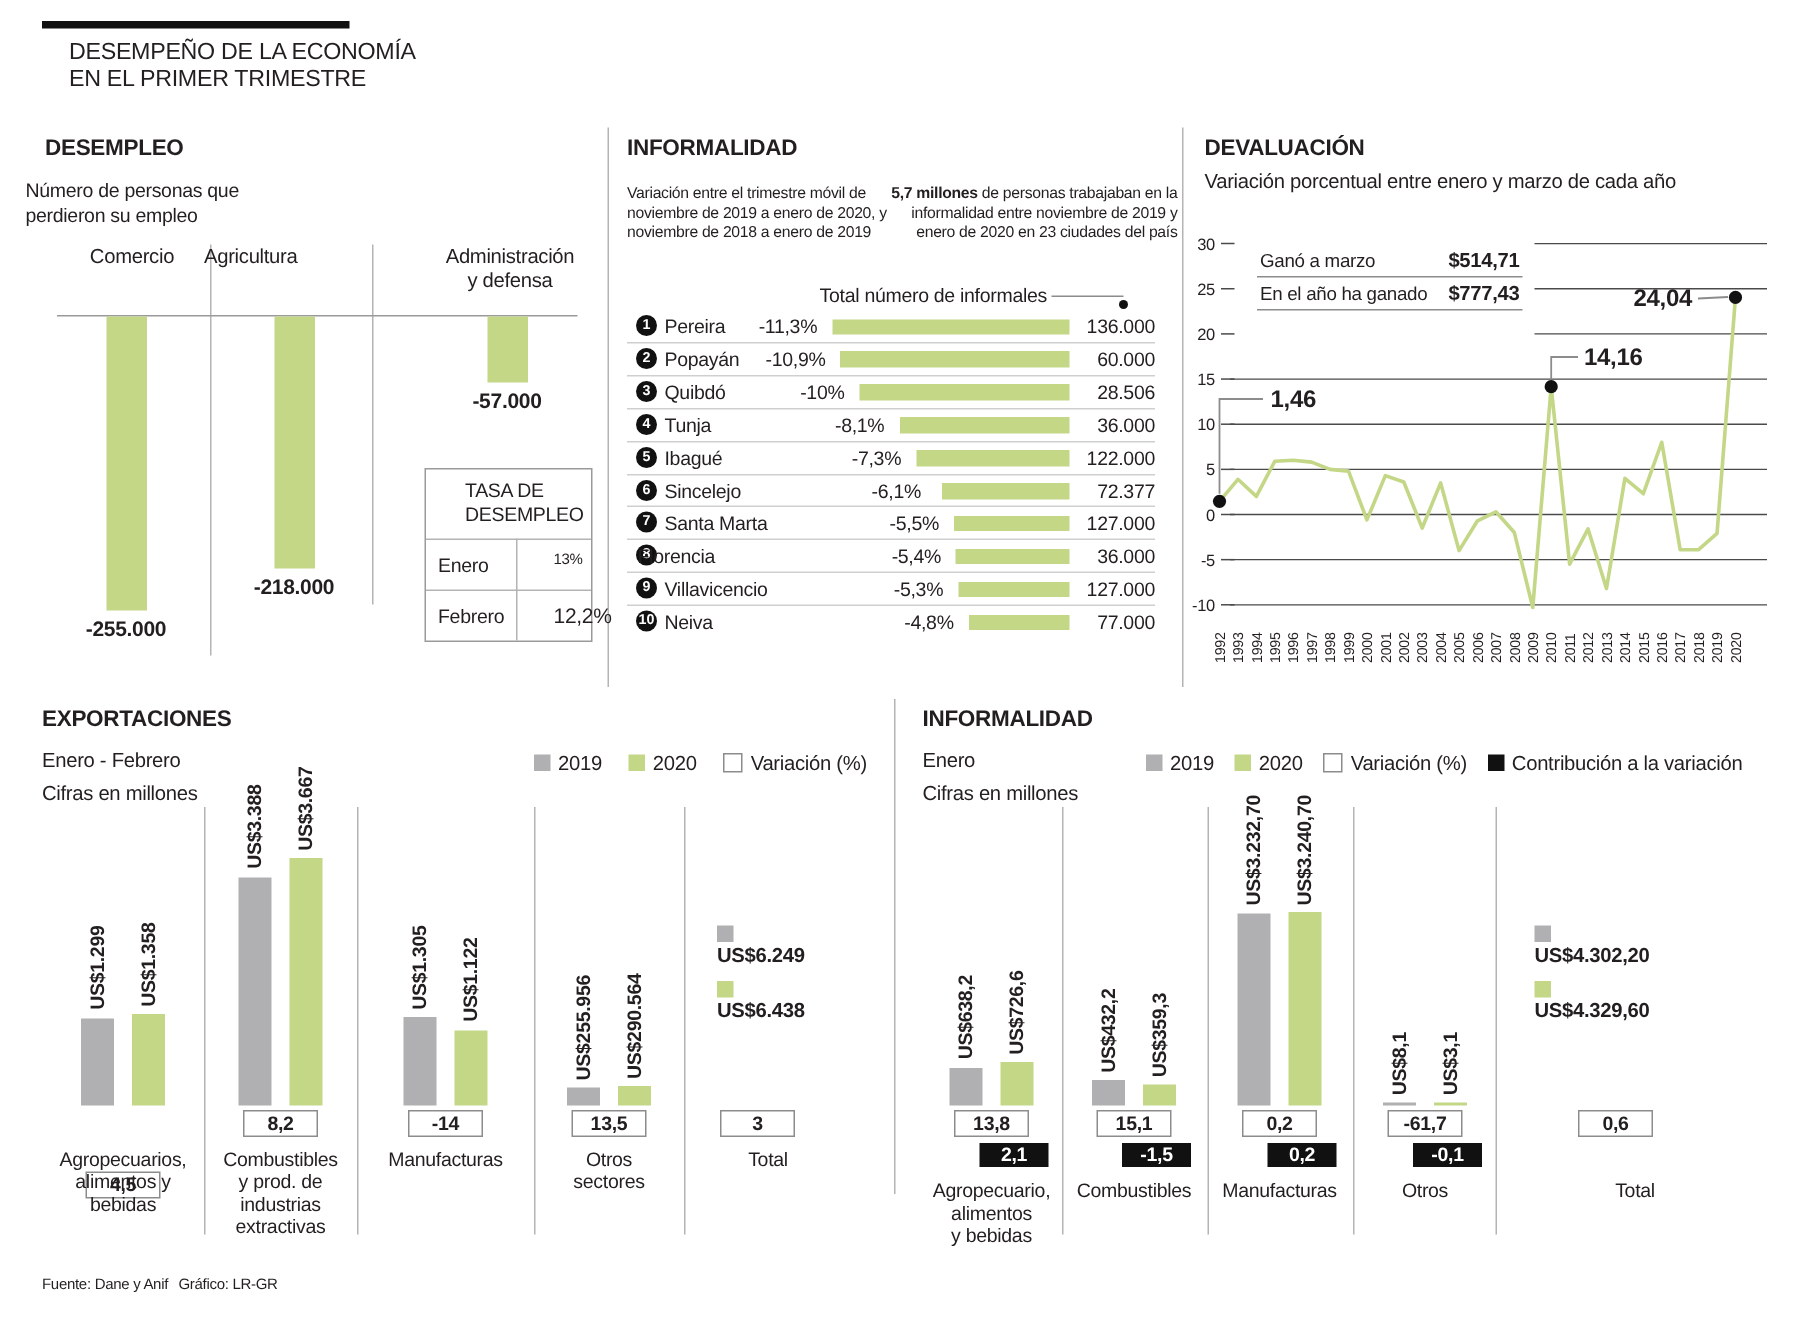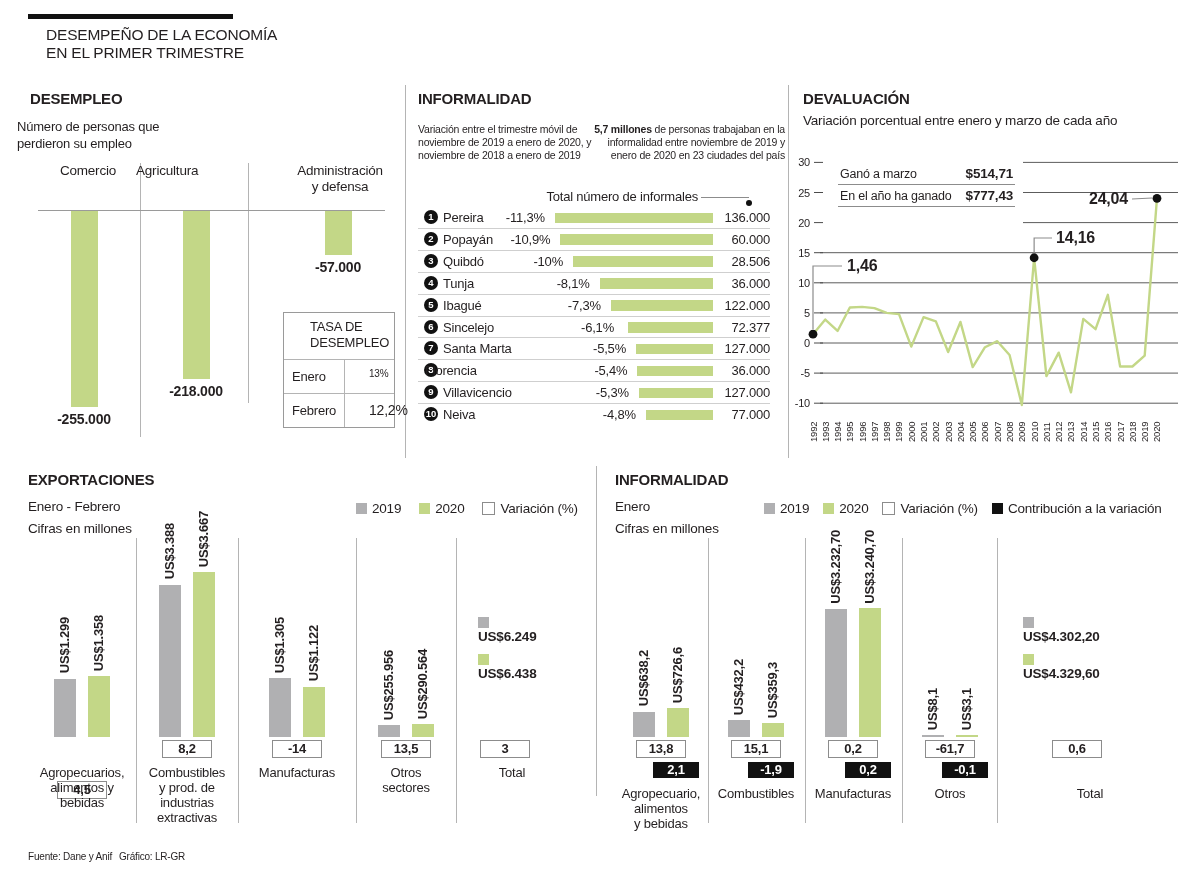--- a/index.html
+++ b/index.html
@@ -321,21 +321,21 @@
       <div class="varbox" style="position: absolute; left: 636px; top: 740px;">13,8</div>
       <div class="conbox" style="position: absolute; left: 637px; top: 762px;">2,1</div>
       <div class="cat" style="position: absolute; left: 606px; top: 786px;">Agropecuario,
 alimentos
 y bebidas</div>
       <div style="position: absolute; left: 728px; top: 719.842px; width: 22px; height: 17.1583px; background: rgb(176, 176, 178);"></div>
       <div class="rot" style="position: absolute; left: 731px; bottom: 171.158px;">US$432,2</div>
       <div style="position: absolute; left: 762px; top: 722.736px; width: 22px; height: 14.2642px; background: rgb(195, 215, 135);"></div>
       <div class="rot" style="position: absolute; left: 765px; bottom: 168.264px;">US$359,3</div>
       <div class="varbox" style="position: absolute; left: 731px; top: 740px;">15,1</div>
-      <div class="conbox" style="position: absolute; left: 732px; top: 762px;">-1,9</div>
+      <div class="conbox" style="position: absolute; left: 732px; top: 762px;">-1,5</div>
       <div class="cat" style="position: absolute; left: 701px; top: 786px;">Combustibles</div>
       <div style="position: absolute; left: 825px; top: 608.662px; width: 22px; height: 128.338px; background: rgb(176, 176, 178);"></div>
       <div class="rot" style="position: absolute; left: 828px; bottom: 282.338px;">US$3.232,70</div>
       <div style="position: absolute; left: 859px; top: 608.344px; width: 22px; height: 128.656px; background: rgb(195, 215, 135);"></div>
       <div class="rot" style="position: absolute; left: 862px; bottom: 282.656px;">US$3.240,70</div>
       <div class="varbox" style="position: absolute; left: 828px; top: 740px;">0,2</div>
       <div class="conbox" style="position: absolute; left: 829px; top: 762px;">0,2</div>
       <div class="cat" style="position: absolute; left: 798px; top: 786px;">Manufacturas</div>
       <div style="position: absolute; left: 922px; top: 735px; width: 22px; height: 2px; background: rgb(176, 176, 178);"></div>
       <div class="rot" style="position: absolute; left: 925px; bottom: 156px;">US$8,1</div>

